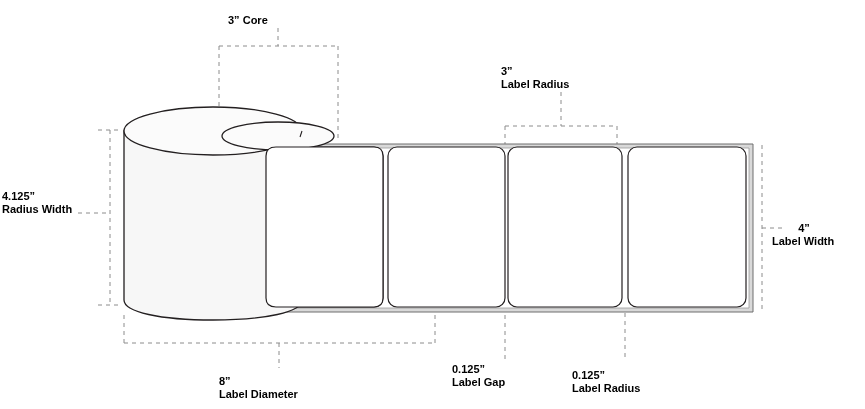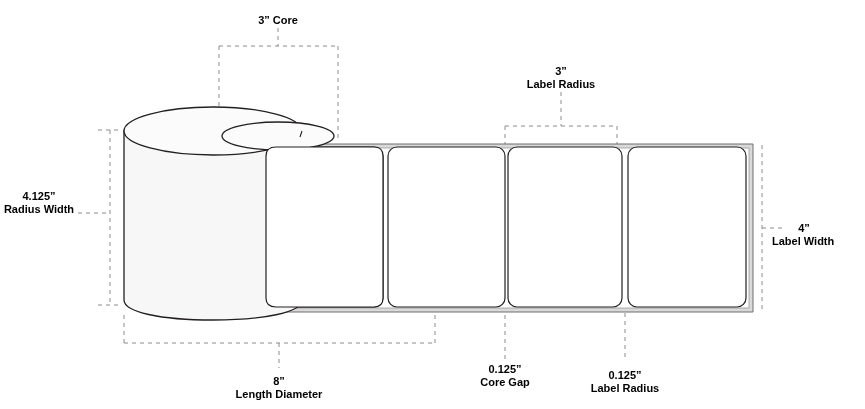--- a/index.html
+++ b/index.html
@@ -23,25 +23,25 @@
     height: 409px;
   }
   .ann {
     position: absolute;
     font-family: "Liberation Sans", sans-serif;
     font-weight: bold;
     font-size: 11px;
     line-height: 13px;
     color: #000000;
     white-space: nowrap;
-    text-align: center;
+    text-align: left;
   }
   .ann .val { display: block; }
   .ann .name { display: block; }
-  .ann.right-align { text-align: center; }
+  .ann.right-align { text-align: left; }
 </style>
 </head>
 <body>
 
 <div id="diagram-root">
 
   <svg class="layer" viewBox="0 0 865 409" xmlns="http://www.w3.org/2000/svg">
     <g fill="none" stroke="#8c8c8c" stroke-width="1" stroke-dasharray="4,4">
 
       <path d="M 219,46 L 219,140"></path>
@@ -116,36 +116,36 @@
     <span class="val">4.125”</span>
     <span class="name">Radius Width</span>
   </div>
 
   <div class="ann" style="left: 228px; top: 14px; width: 100px;">
     <span class="val"><span>3”</span> <span>Core</span></span>
   </div>
 
   <div class="ann" style="left: 219px; top: 375px; width: 120px;">
     <span class="val">8”</span>
-    <span class="name">Length Diameter</span>
+    <span class="name">Label Diameter</span>
   </div>
 
   <div class="ann" style="left: 501px; top: 65px; width: 120px;">
     <span class="val">3”</span>
     <span class="name">Label Radius</span>
   </div>
 
   <div class="ann" style="left: 772px; top: 222px; width: 90px; text-align: left;">
     <span class="val" style="text-align:center; display:block; width:64px;">4”</span>
     <span class="name">Label Width</span>
   </div>
 
   <div class="ann" style="left: 452px; top: 363px; width: 106px;">
     <span class="val">0.125”</span>
-    <span class="name">Core Gap</span>
+    <span class="name">Label Gap</span>
   </div>
 
   <div class="ann" style="left: 572px; top: 369px; width: 106px;">
     <span class="val">0.125”</span>
     <span class="name">Label Radius</span>
   </div>
 
 </div>
 
 </body></html>

